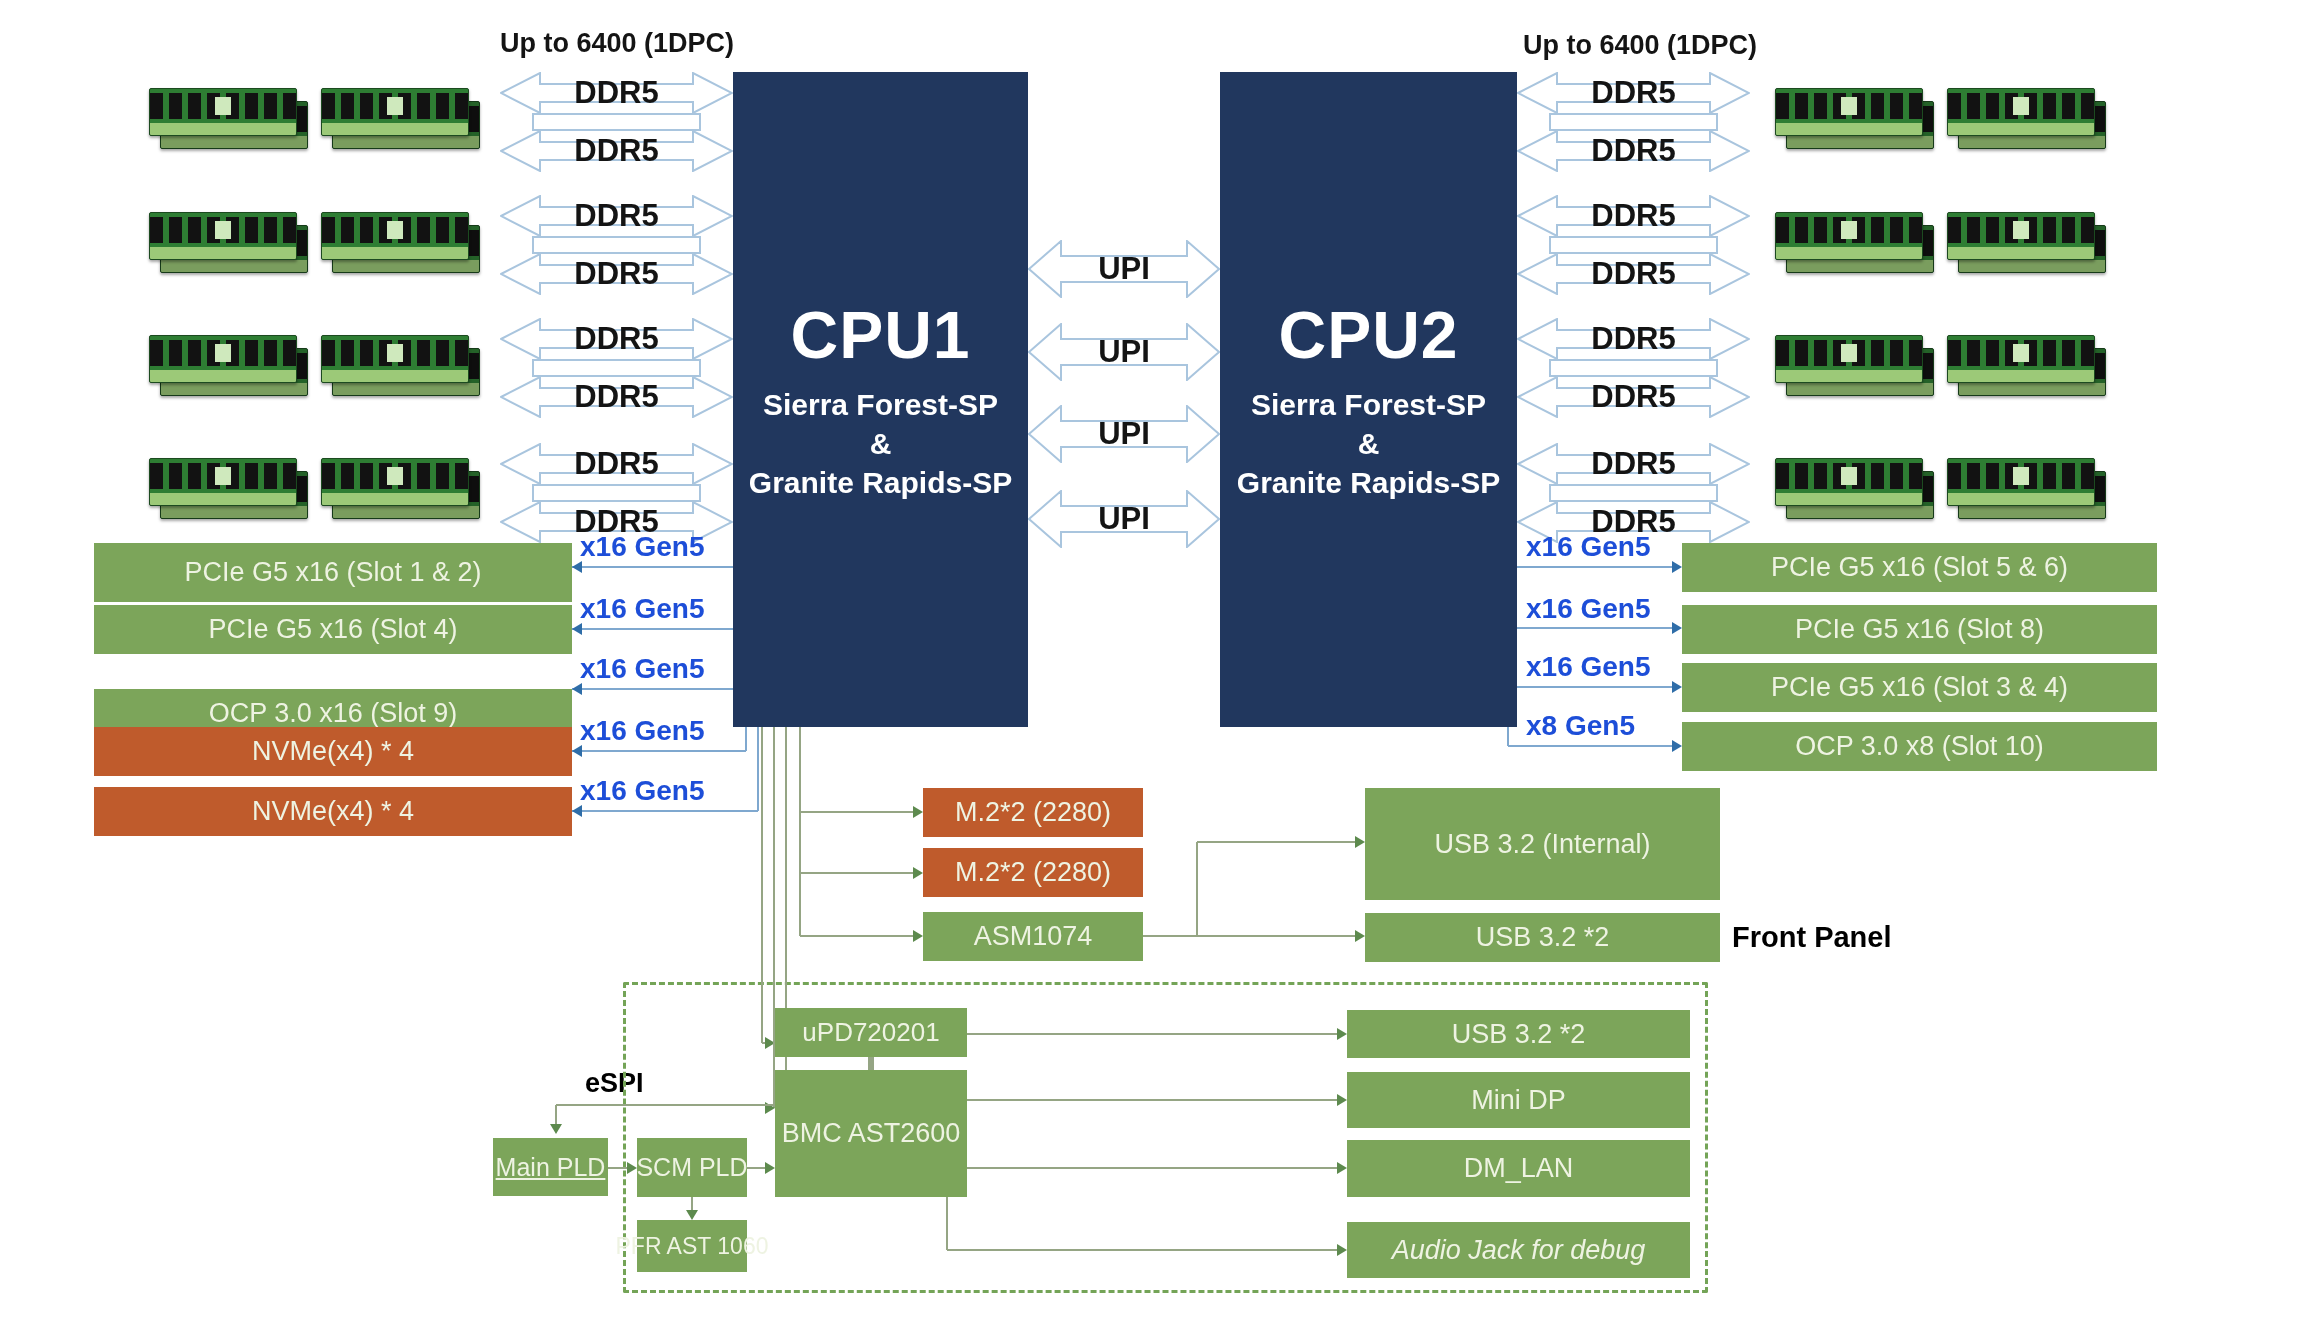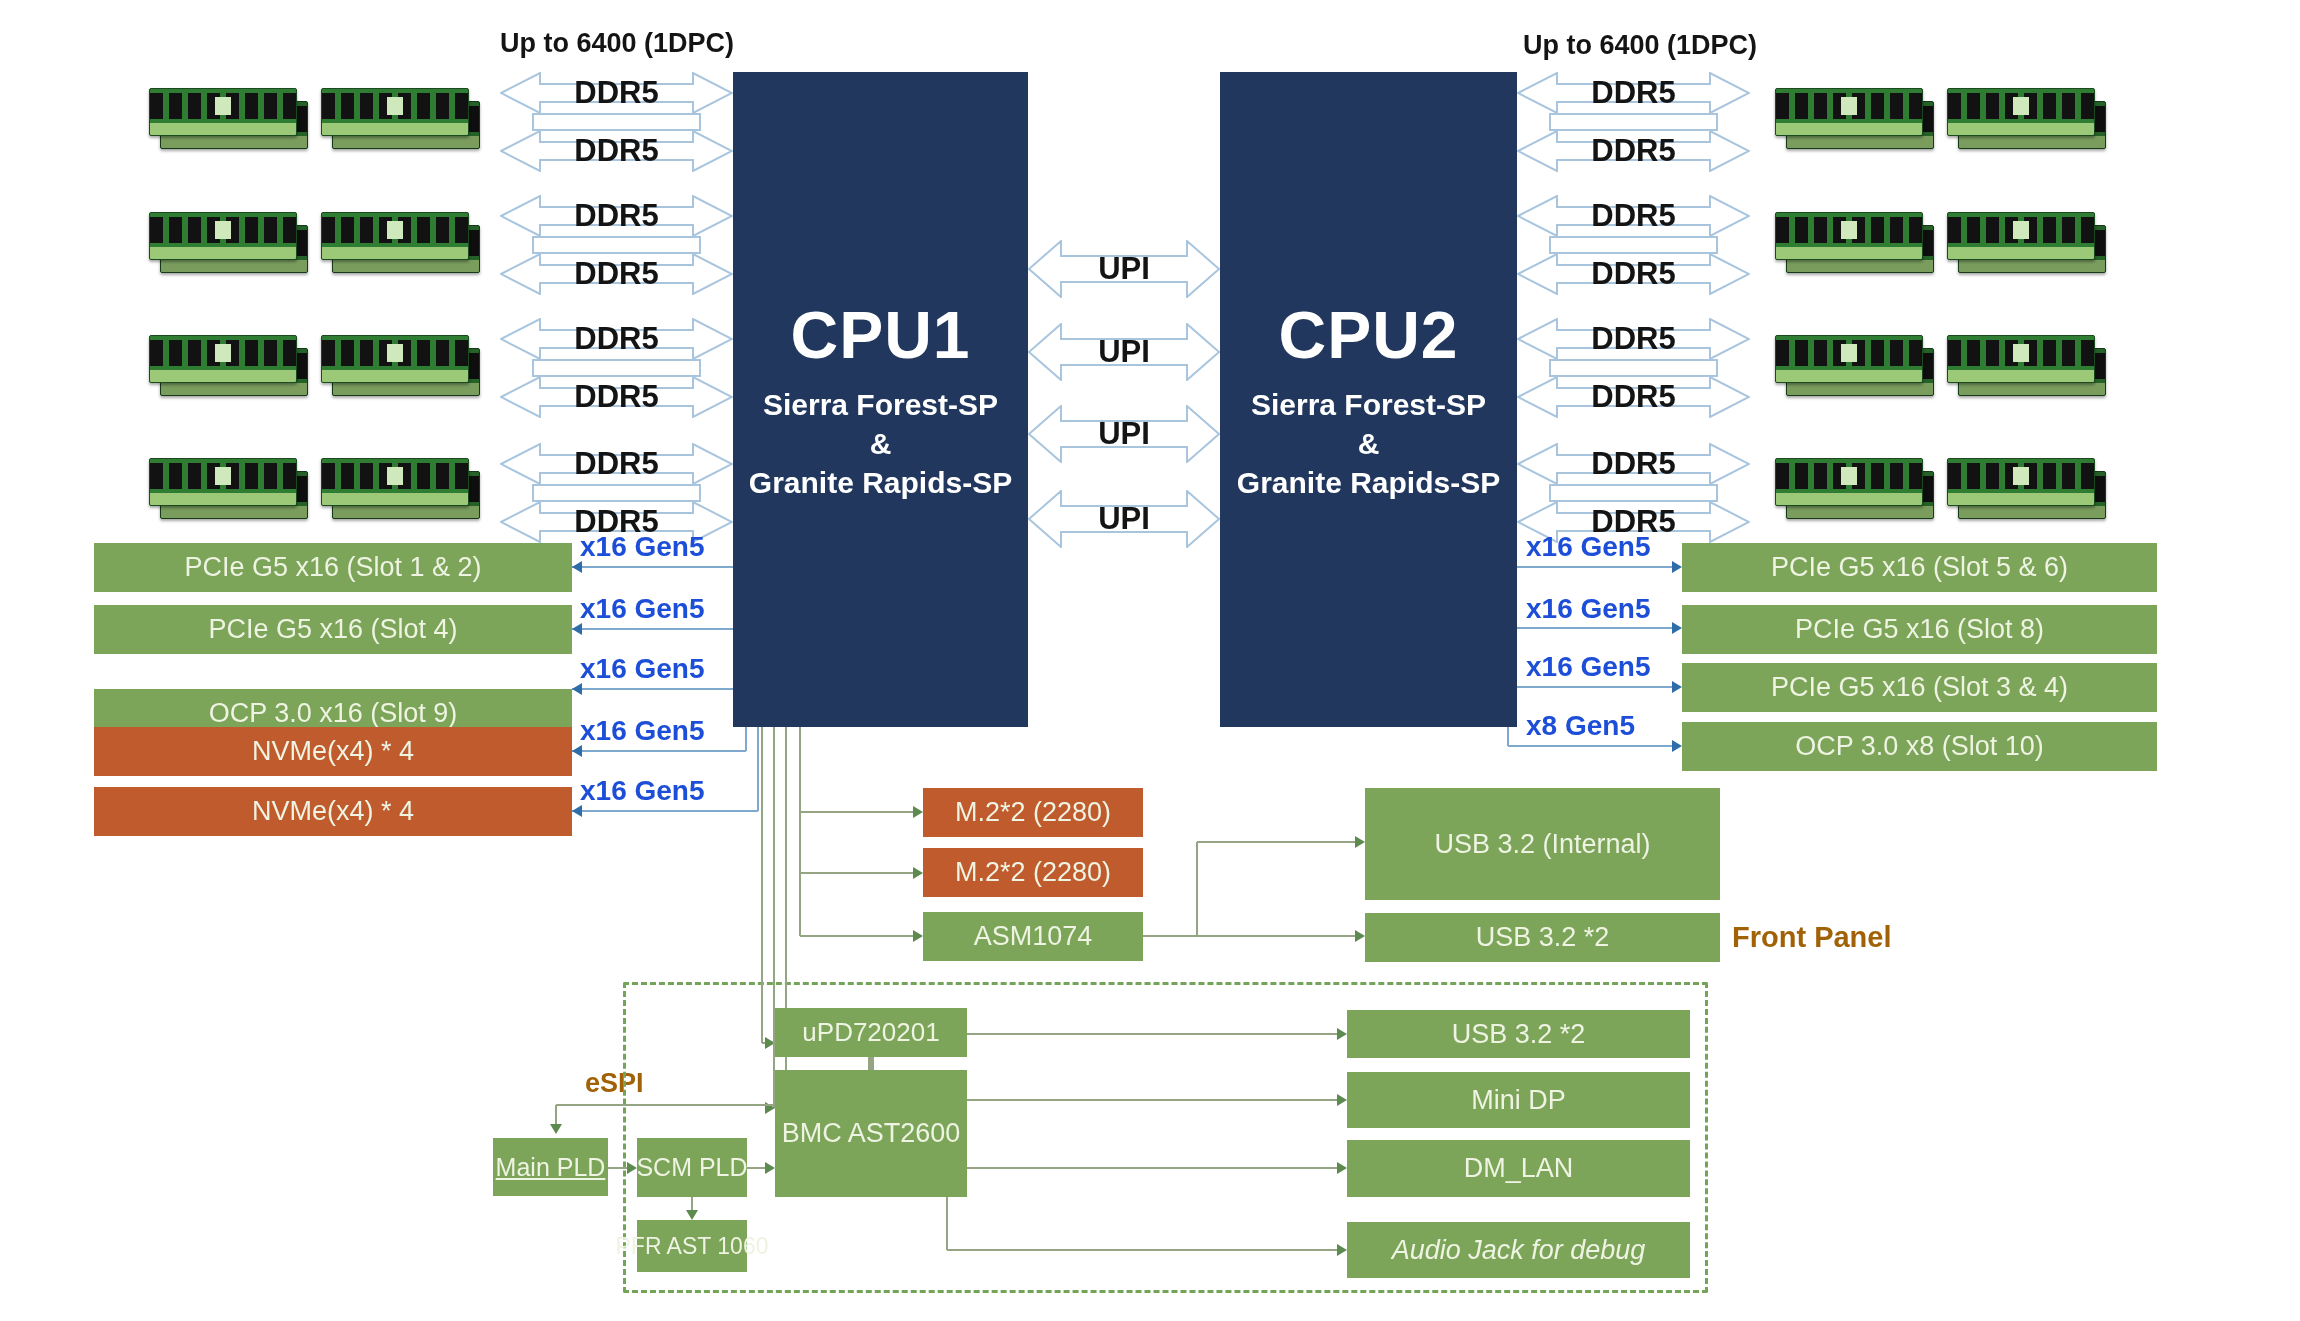--- a/index.html
+++ b/index.html
@@ -28,21 +28,21 @@
          background-color:#2e7d33;
          background-image:linear-gradient(#cfe9bd,#cfe9bd),
                           repeating-linear-gradient(90deg,#121212 0 13px,rgba(0,0,0,0) 13px 19px),
                           linear-gradient(#9cc978,#9cc978);
          background-size:16px 18px,100% 26px,100% 12px;
          background-position:center 8px,0 4px,0 100%;
          background-repeat:no-repeat;
          box-shadow:0 2px 3px rgba(0,0,0,.35);}
   .stick.back{left:11px;top:13px;filter:brightness(.78);}
   .stick.front{left:0;top:0;}
-  .plain{position:absolute;font-weight:bold;color:#a16207;white-space:nowrap;}
+  .plain{position:absolute;font-weight:bold;color:#000000;white-space:nowrap;}
 </style>
 </head>
 <body>
 
 <div id="stage">
 
   <div class="topLabel" style="left:500px;top:28px;width:210px;">Up to 6400 (1DPC)</div>
   <div class="topLabel" style="left:1523px;top:30px;width:210px;">Up to 6400 (1DPC)</div>
   <div class="plain" style="left:585px;top:1068px;font-size:27px;">eSPI</div>
   <div class="plain" style="left:1732px;top:921px;font-size:29px;">Front Panel</div>
@@ -295,21 +295,21 @@
         <div class="stick front"></div>
       </div>
       <div class="dimm" style="left: 1775px; top: 458px;">
         <div class="stick back"></div>
         <div class="stick front"></div>
       </div>
       <div class="dimm" style="left: 1947px; top: 458px;">
         <div class="stick back"></div>
         <div class="stick front"></div>
       </div>
-      <div class="slot green" style="left: 94px; top: 543px; width: 478px; height: 49px;">PCIe G5 x16 (Slot 1 &amp; 2)</div>
+      <div class="slot green" style="left: 94px; top: 543px; width: 478px; height: 59px;">PCIe G5 x16 (Slot 1 &amp; 2)</div>
       <div class="busLabel" style="left: 580px; top: 531px;">x16 Gen5</div>
       <div class="slot green" style="left: 94px; top: 605px; width: 478px; height: 49px;">PCIe G5 x16 (Slot 4)</div>
       <div class="busLabel" style="left: 580px; top: 593px;">x16 Gen5</div>
       <div class="slot green" style="left: 94px; top: 665px; width: 478px; height: 49px; margin-top: 24px;">OCP 3.0 x16 (Slot 9)</div>
       <div class="busLabel" style="left: 580px; top: 653px;">x16 Gen5</div>
       <div class="slot orange" style="left: 94px; top: 727px; width: 478px; height: 49px;">NVMe(x4) * 4</div>
       <div class="busLabel" style="left: 580px; top: 715px;">x16 Gen5</div>
       <div class="slot orange" style="left: 94px; top: 787px; width: 478px; height: 49px;">NVMe(x4) * 4</div>
       <div class="busLabel" style="left: 580px; top: 775px;">x16 Gen5</div>
       <div class="slot green" style="left: 1682px; top: 543px; width: 475px; height: 49px;">PCIe G5 x16 (Slot 5 &amp; 6)</div>

